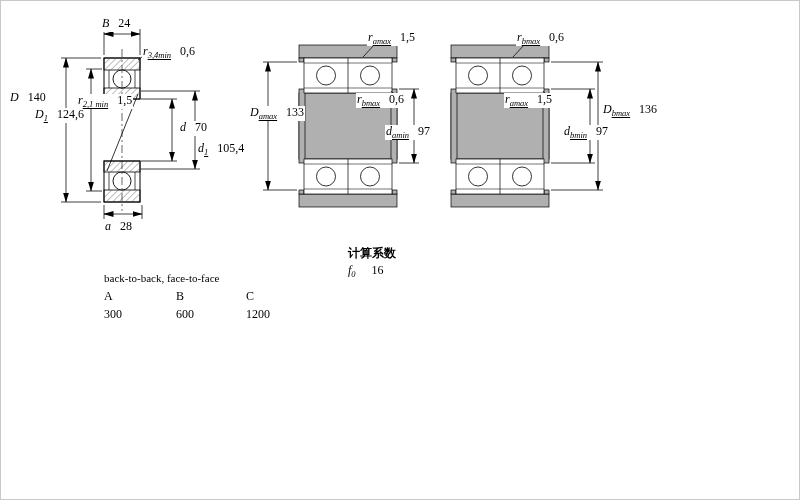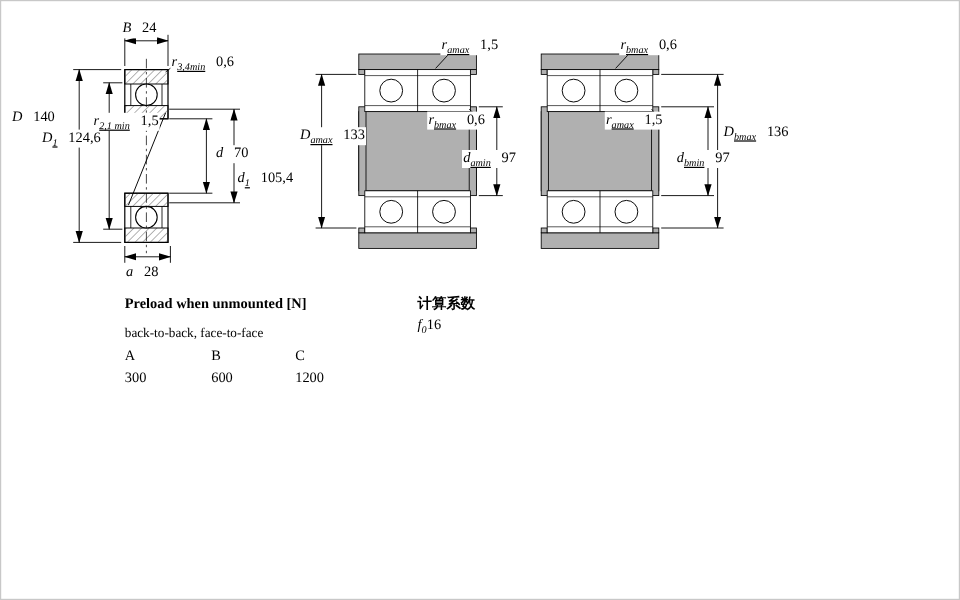--- a/index.html
+++ b/index.html
@@ -36,21 +36,21 @@
   }
   .bold{font-weight:bold;}
   .ptable{
     position:absolute;
     display:grid;
     grid-template-columns:72px 70px 70px;
     row-gap:6px;
     font-size:12px;
     line-height:1;
   }
-  .fsub{display:flex;gap:0;align-items:flex-start;}
+  .fsub{display:flex;gap:16px;align-items:flex-start;}
   .fsub .sym{font-style:italic;}
   .fsub sub{font-size:8.5px;font-style:italic;line-height:1;}
 </style>
 </head>
 <body>
 
 <div class="page">
 
   <svg class="layer" width="800" height="500" viewBox="0 0 800 500">
     <defs>
@@ -251,21 +251,20 @@
   </div>
   <div class="dim" style="left:601px;top:102px">
     <span class="sym"><i>D</i><sub>bmax</sub></span>
     <span class="val">136</span>
   </div>
   <div class="dim" style="left:562px;top:124px">
     <span class="sym"><i>d</i><sub>bmin</sub></span>
     <span class="val">97</span>
   </div>
 
-  <div class="txt bold" style="left:103px;top:246px">Preload when unmounted [N]</div>
   <div class="txt" style="left:103px;top:271px;font-size:11px">back-to-back, face-to-face</div>
 
   <div class="txt bold" style="left:347px;top:246px">计算系数</div>
   <div class="txt fsub" style="left:347px;top:263px">
     <span class="sym"><i>f</i><sub>0</sub></span>
     <span class="val">16</span>
   </div>
 
   <div class="ptable" style="left:103px;top:289px">
     <div>A</div>

